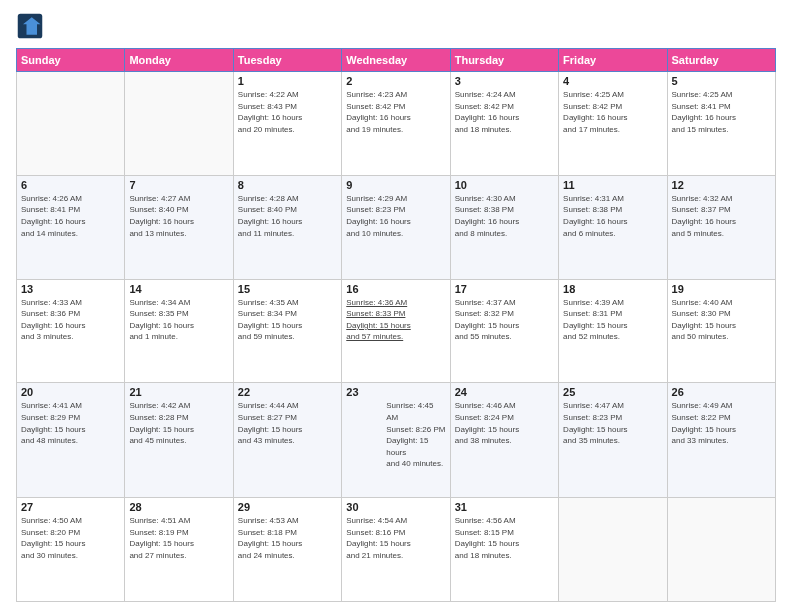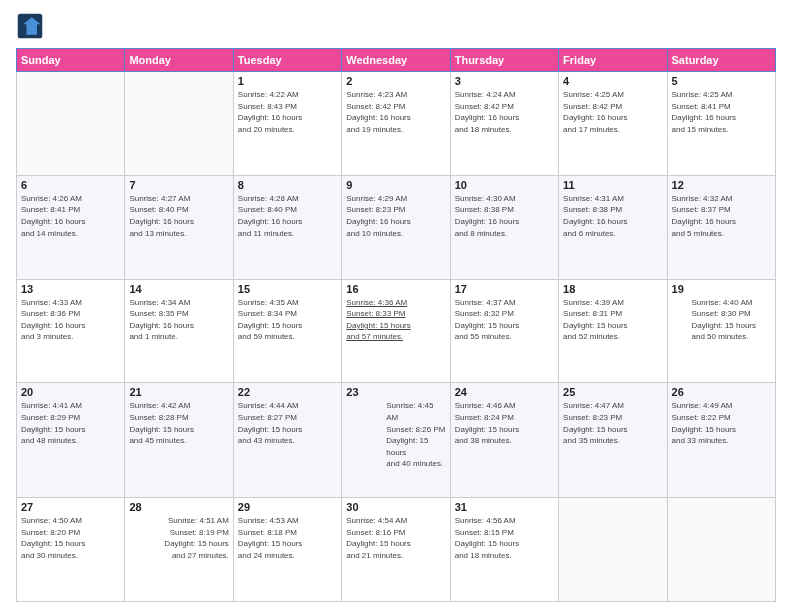--- a/index.html
+++ b/index.html
@@ -259,21 +259,21 @@
           </td>
           <td>
             <div class="day-num">18</div>
             <div class="day-info" style="white-space: pre-line;">Sunrise: 4:39 AM
 Sunset: 8:31 PM
 Daylight: 15 hours
 and 52 minutes.</div>
           </td>
           <td>
             <div class="day-num">19</div>
-            <div class="day-info" style="white-space: pre-line; margin-left: 20px;">Sunrise: 4:40 AM
+            <div class="day-info" style="white-space: pre-line;">Sunrise: 4:40 AM
 Sunset: 8:30 PM
 Daylight: 15 hours
 and 50 minutes.</div>
           </td>
         </tr>
         <tr class="row-alt">
           <td>
             <div class="day-num">20</div>
             <div class="day-info" style="white-space: pre-line;">Sunrise: 4:41 AM
 Sunset: 8:29 PM
@@ -326,21 +326,21 @@
         <tr>
           <td>
             <div class="day-num">27</div>
             <div class="day-info" style="white-space: pre-line;">Sunrise: 4:50 AM
 Sunset: 8:20 PM
 Daylight: 15 hours
 and 30 minutes.</div>
           </td>
           <td>
             <div class="day-num">28</div>
-            <div class="day-info" style="white-space: pre-line; text-align: right;">Sunrise: 4:51 AM
+            <div class="day-info" style="white-space: pre-line;">Sunrise: 4:51 AM
 Sunset: 8:19 PM
 Daylight: 15 hours
 and 27 minutes.</div>
           </td>
           <td>
             <div class="day-num">29</div>
             <div class="day-info" style="white-space: pre-line;">Sunrise: 4:53 AM
 Sunset: 8:18 PM
 Daylight: 15 hours
 and 24 minutes.</div>

